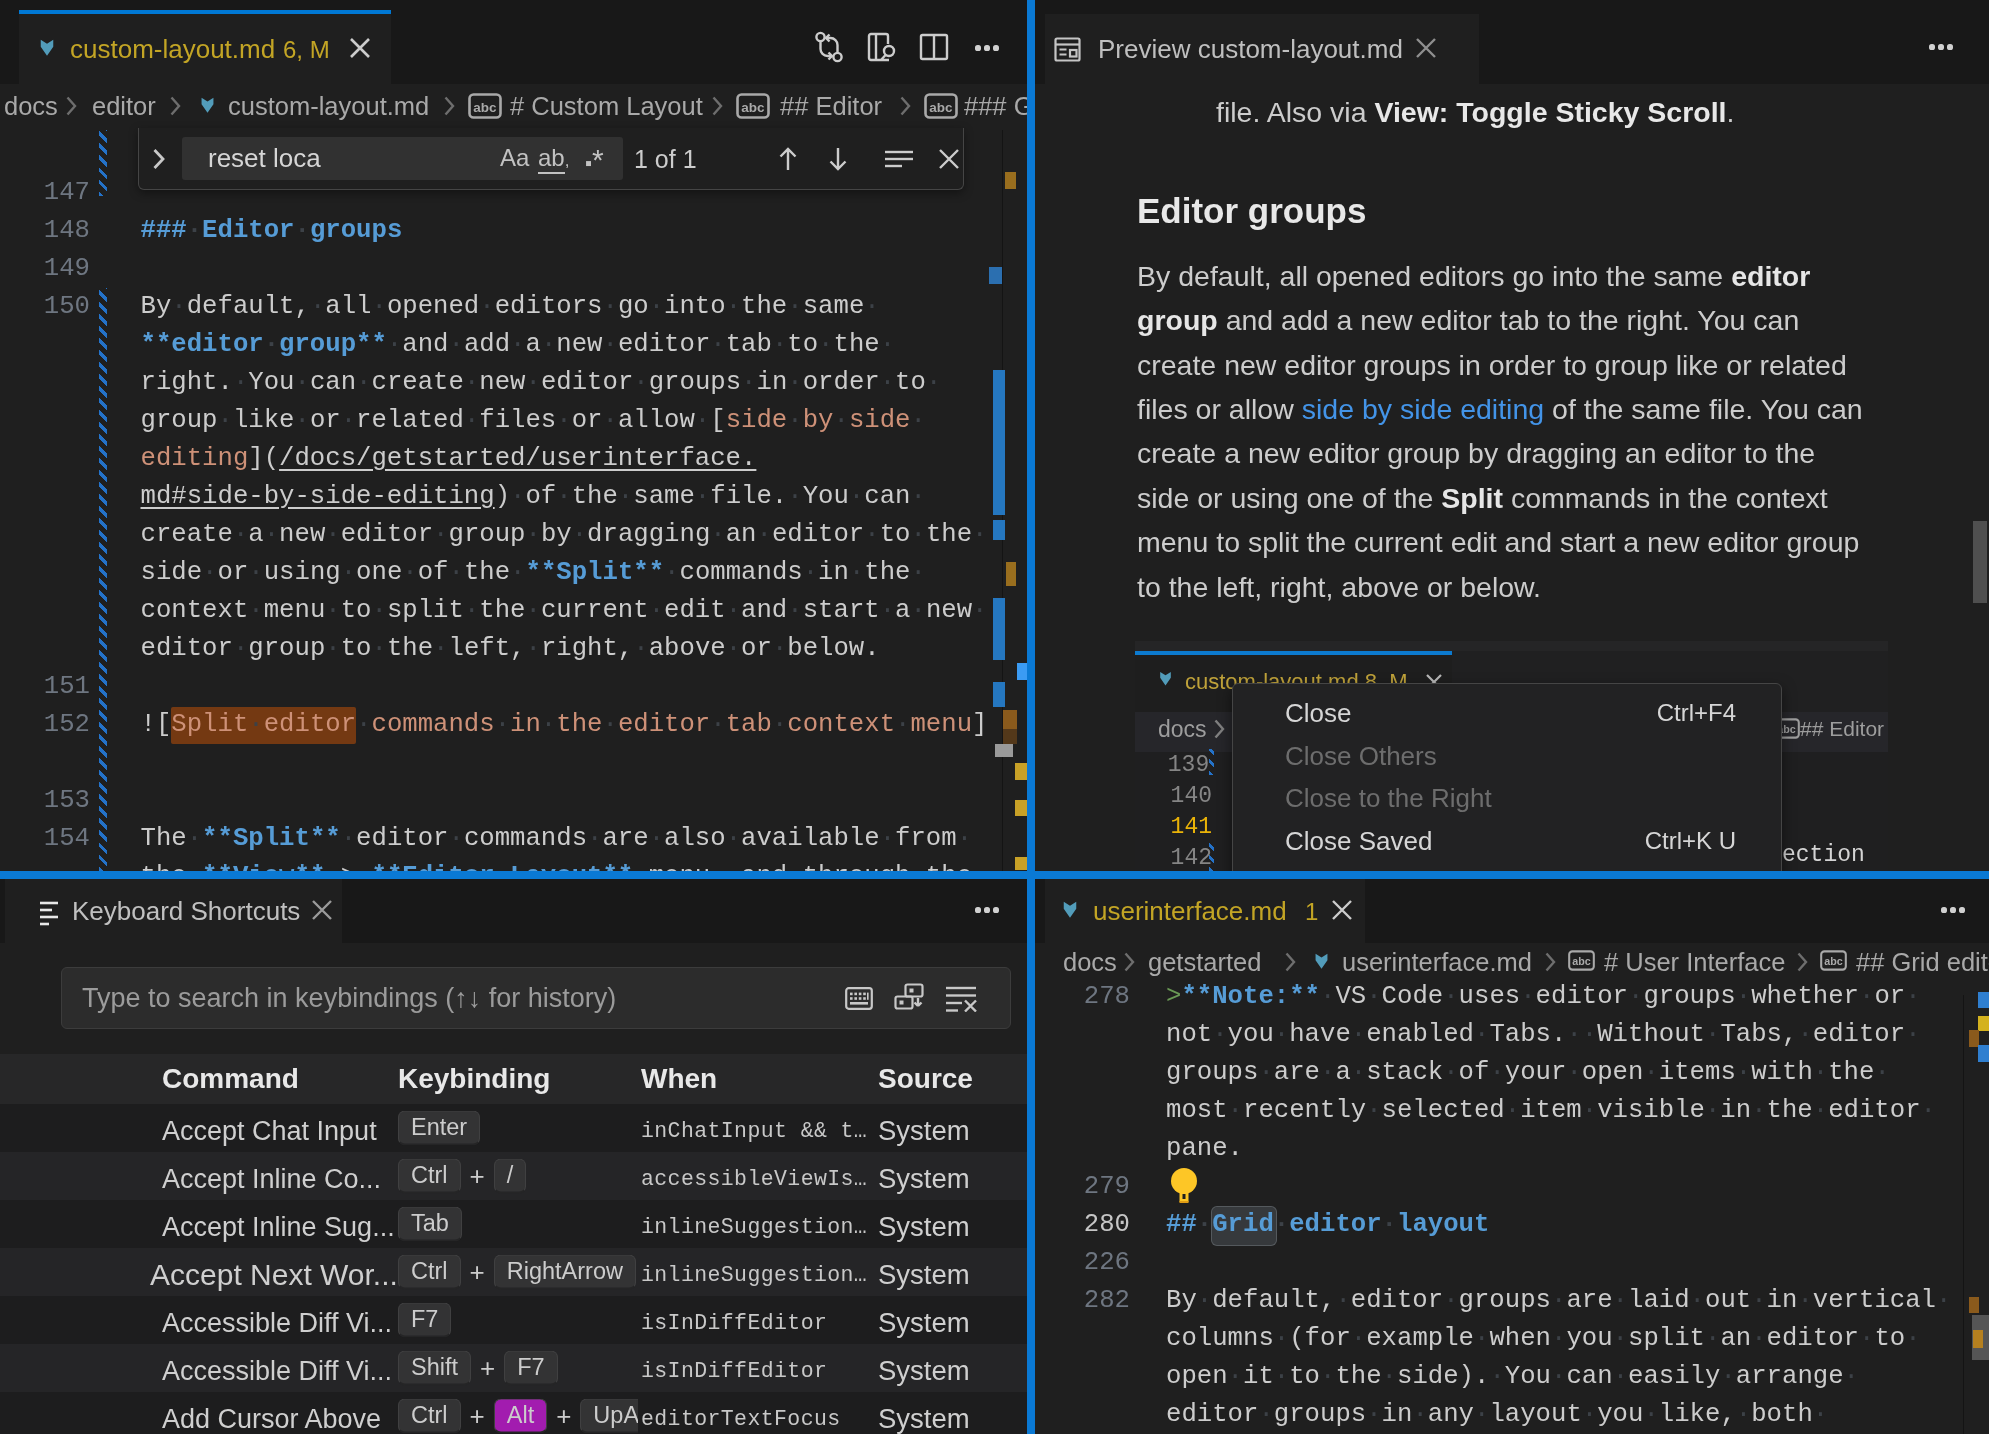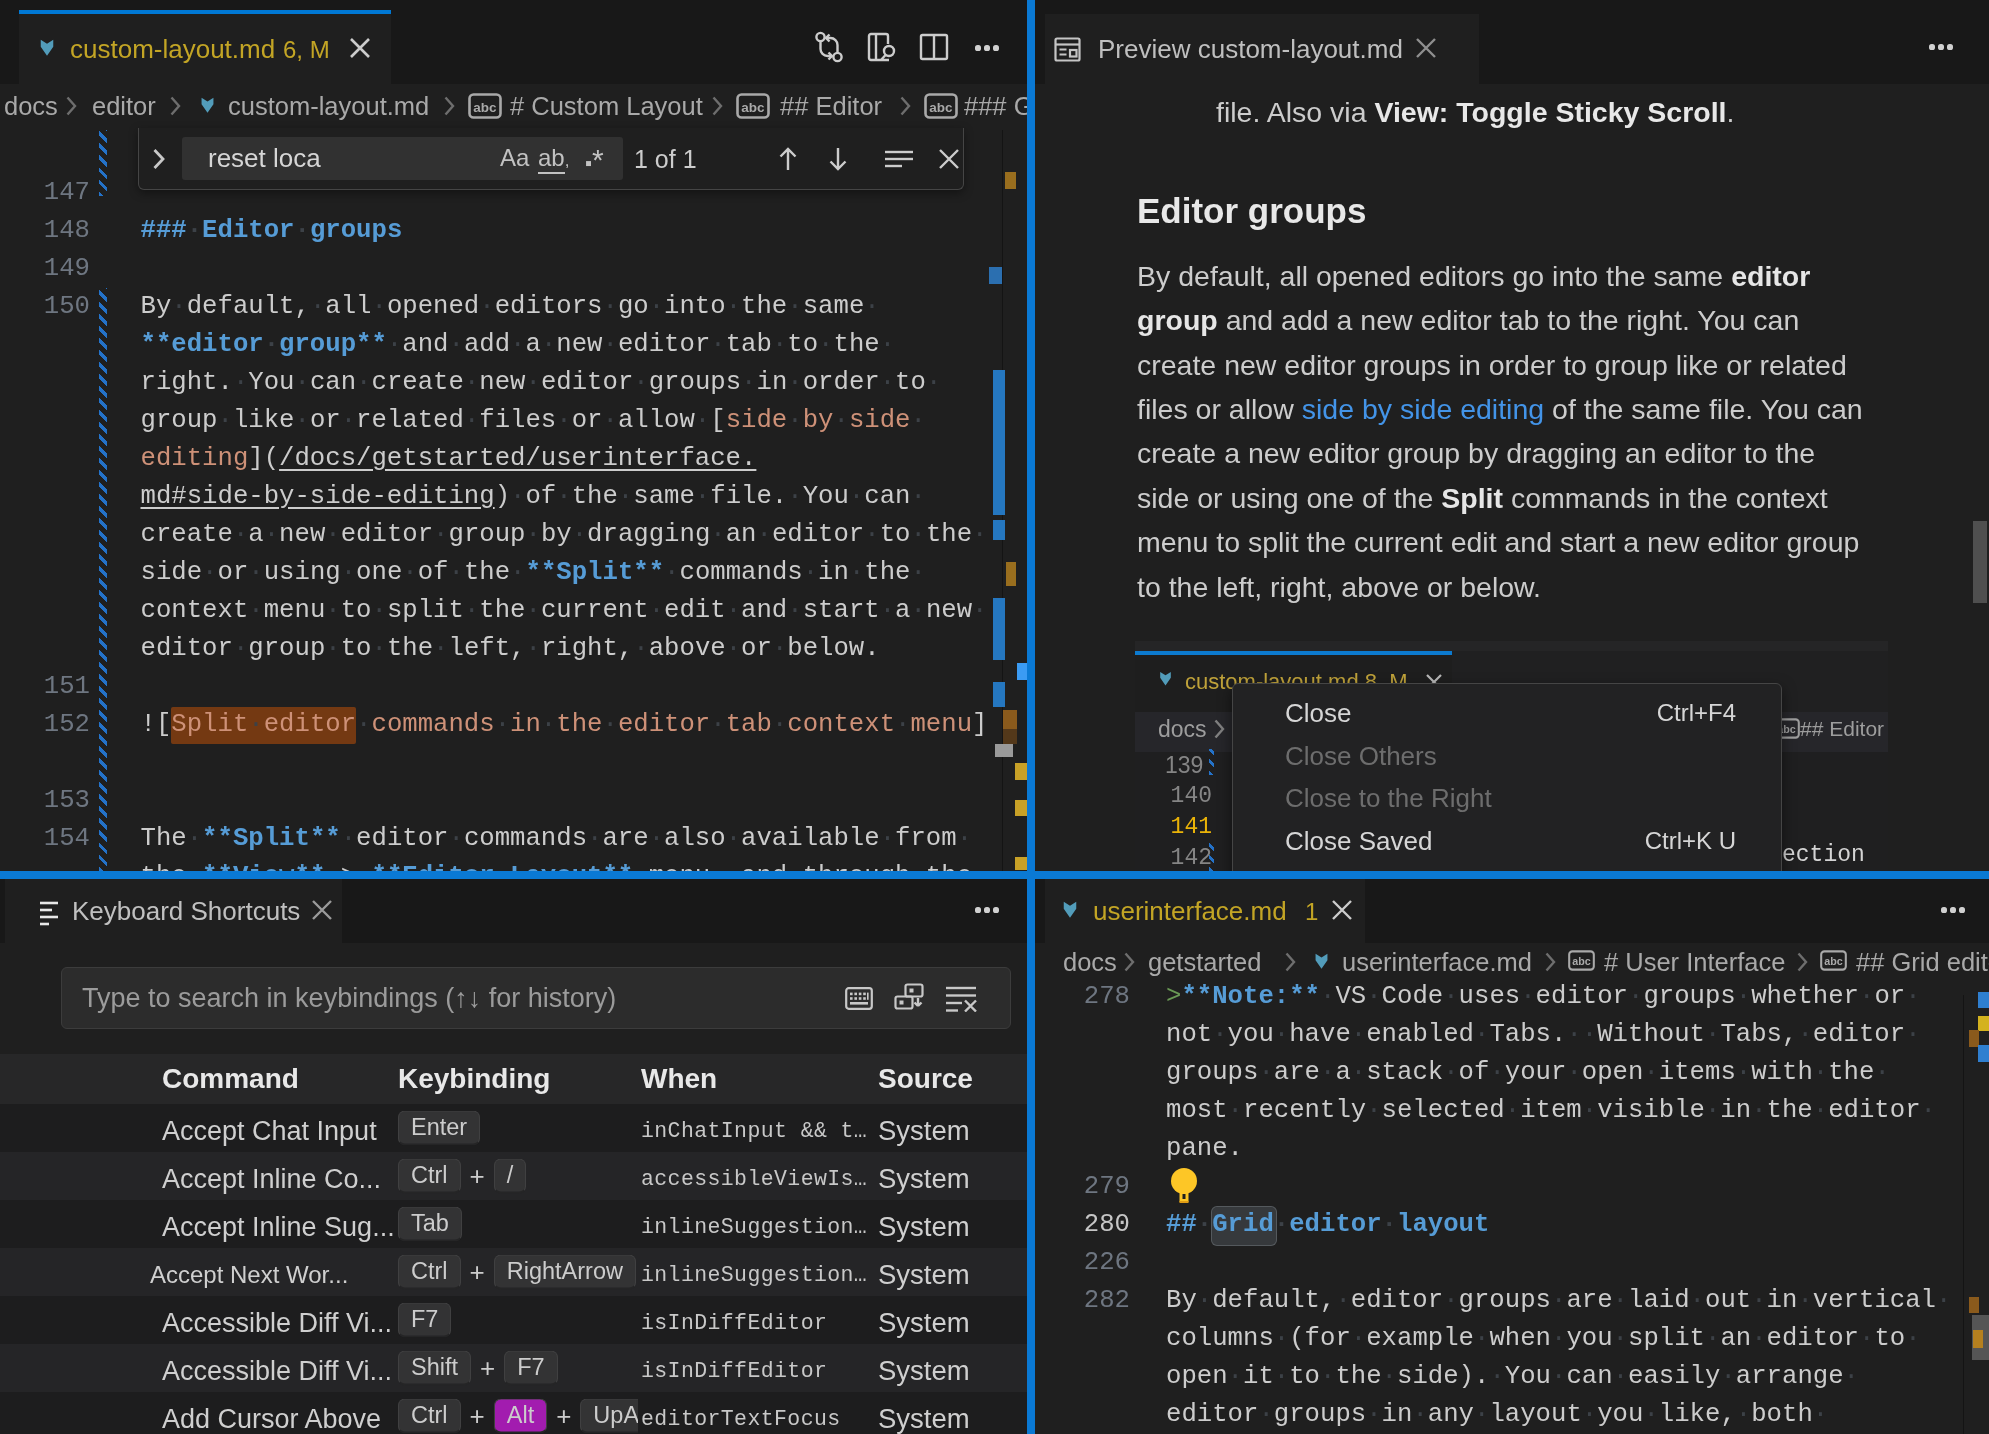--- a/index.html
+++ b/index.html
@@ -203,21 +203,21 @@
       <div class="abs tl " style="left:23px;top:88px;font-size:23px;color:#9d9d9d">docs</div>
       <svg class="abs" style="left:77px;top:77px" width="14" height="22" viewBox="0 0 14 22">
         <path d="M3.5 2.5 L11 11 L3.5 19.5" stroke="#808080" stroke-width="2.4" fill="none"></path>
       </svg>
       <div class="abs tl " style="left:100px;top:88px;font-size:23px;color:#9d9d9d">e</div>
       <svg class="abs" style="left:638px;top:77px" width="27" height="21" viewBox="0 0 34 26">
         <rect x="1.5" y="1.5" width="31" height="23" rx="4" fill="none" stroke="#9d9d9d" stroke-width="2.6"></rect>
         <text x="17" y="18.5" font-size="13.5" font-weight="bold" fill="#9d9d9d" text-anchor="middle" font-family="Liberation Sans">abc</text>
       </svg>
       <div class="abs tl " style="left:665px;top:88px;font-size:21px;color:#9d9d9d">## Editor</div>
-      <div class="abs tl" style="left:30px;top:124px;width:47px;text-align:left;font-family:Liberation Sans, sans-serif;font-size:23px;color:#858585">139</div>
+      <div class="abs tl" style="left:30px;top:124px;width:47px;text-align:center;font-family:Liberation Mono, monospace;font-size:23px;color:#858585">139</div>
       <div class="abs tl" style="left:30px;top:155px;width:47px;text-align:right;font-family:'Liberation Mono',monospace;font-size:23px;color:#858585">140</div>
       <div class="abs tl" style="left:30px;top:186px;width:47px;text-align:right;font-family:'Liberation Mono',monospace;font-size:23px;color:#eab308">141</div>
       <div class="abs tl" style="left:30px;top:217px;width:47px;text-align:right;font-family:'Liberation Mono',monospace;font-size:23px;color:#858585">142</div>
       <div class="abs" style="left:74px;top:108px;width:5px;height:26px;background:repeating-linear-gradient(45deg,#2472c8 0 3.5px,rgba(0,0,0,0) 3.5px 8.5px);"></div>
       <div class="abs" style="left:74px;top:200px;width:5px;height:30px;background:repeating-linear-gradient(45deg,#2472c8 0 3.5px,rgba(0,0,0,0) 3.5px 8.5px);"></div>
       <div class="abs tl " style="left:647px;top:214px;font-family:'Liberation Mono',monospace;font-size:23px;color:#d4d4d4">ection</div>
     </div>
     <div class="abs" style="left:197px;top:683px;width:550px;height:200px;background:#222223;border:1px solid #454545;border-radius:6px;box-shadow:0 5px 14px rgba(0,0,0,.5)">
       <div class="abs tl " style="left:52px;top:29px;font-size:26px;color:#d6d6d6">Close</div>
       <div class="abs tl" style="right:45px;top:29px;font-size:24px;color:#d6d6d6">Ctrl+F4</div>
@@ -309,21 +309,21 @@
     <div class="abs" style="left:0px;top:321px;width:1027px;height:48px;background:#1d1d1e;"></div>
     <div class="abs tl " style="left:162px;top:348px;font-size:27px;color:#cfcfcf">Accept Inline Sug...</div>
     <div class="abs" style="left:398px;top:321px;width:240px;height:48px;overflow:hidden">
       <div class="abs tl" style="left:0;top:24px"><span style="display:inline-flex;align-items:center;gap:9px">
           <span style="display:inline-block;padding:2px 12px 3px;background:#333334;border:1px solid #404041;border-bottom:2px solid #252526;border-radius:7px;font-size:23.5px;color:#cccccc">Tab</span>
         </span></div>
     </div>
     <div class="abs tl " style="left:641px;top:348px;font-family:'Liberation Mono',monospace;font-size:21.5px;color:#c8c8c8;letter-spacing:0.4px">inlineSuggestion…</div>
     <div class="abs tl " style="left:878px;top:348px;font-size:27.5px;color:#cfcfcf">System</div>
     <div class="abs" style="left:0px;top:369px;width:1027px;height:48px;background:#252527;"></div>
-    <div class="abs tl " style="left:150px;top:396px;font-size:24px;color:#cfcfcf">Accept Next Wor...</div>
+    <div class="abs tl " style="left:150px;top:396px;font-size:30px;color:#cfcfcf">Accept Next Wor...</div>
     <div class="abs" style="left:398px;top:369px;width:240px;height:48px;overflow:hidden">
       <div class="abs tl" style="left:0;top:24px"><span style="display:inline-flex;align-items:center;gap:9px">
           <span style="display:inline-block;padding:2px 12px 3px;background:#333334;border:1px solid #404041;border-bottom:2px solid #252526;border-radius:7px;font-size:23.5px;color:#cccccc">Ctrl</span>
           <span style="font-size:26px;color:#cccccc">+</span>
           <span style="display:inline-block;padding:2px 12px 3px;background:#333334;border:1px solid #404041;border-bottom:2px solid #252526;border-radius:7px;font-size:23.5px;color:#cccccc">RightArrow</span>
         </span></div>
     </div>
     <div class="abs tl " style="left:641px;top:396px;font-family:'Liberation Mono',monospace;font-size:21.5px;color:#c8c8c8;letter-spacing:0.4px">inlineSuggestion…</div>
     <div class="abs tl " style="left:878px;top:396px;font-size:27.5px;color:#cfcfcf">System</div>
     <div class="abs" style="left:0px;top:417px;width:1027px;height:48px;background:#1d1d1e;"></div>

